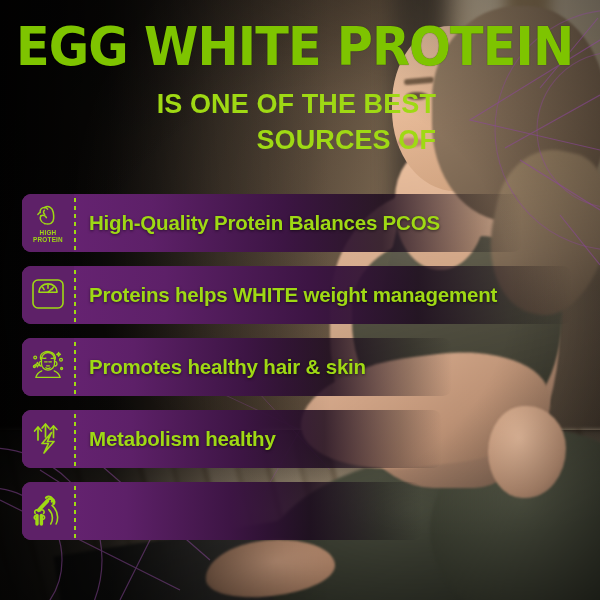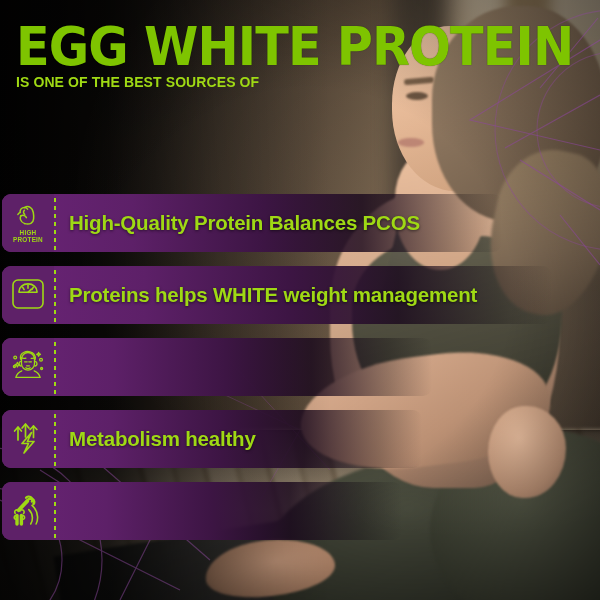--- a/index.html
+++ b/index.html
@@ -255,33 +255,34 @@
     font-size: 53px;
     line-height: .96;
     letter-spacing: -1px;
     color: #7ec400;
     transform: scaleX(.93);
     transform-origin: left center;
     white-space: nowrap;
     text-shadow: 0 0 1px rgba(0,0,0,.6);
   }
   .subtitle {
-    margin-top: 0;
+    margin-top: 14px;
     font-family: "Liberation Sans", sans-serif;
     font-weight: 700;
-    font-size: 14px;
+    font-size: 27px;
     line-height: 1.33;
     letter-spacing: .1px;
     color: #9fd914;
+    text-align: right;
   }
 
   
   .rows {
     position: absolute;
-    left: 2px;
+    left: 22px;
     top: 194px;
     width: 570px;
     z-index: 6;
   }
   .row {
     position: relative;
     display: flex;
     align-items: stretch;
     height: 58px;
     margin-bottom: 14px;
@@ -488,20 +489,21 @@
             <circle cx="33.6" cy="21.5" r="1"></circle>
             <path d="M9.4 15.4l.7 1.6 1.6.7-1.6.7-.7 1.6-.7-1.6-1.6-.7 1.6-.7.7-1.6z"></path>
             <path d="M30.6 5.4l.6 1.3 1.3.6-1.3.6-.6 1.3-.6-1.3-1.3-.6 1.3-.6.6-1.3z"></path>
           </svg>
         </span>
         <div class="badge-label">
           <span></span>
         </div>
       </div>
       <div class="divider"></div>
+      <div class="row-label">Promotes healthy hair &amp; skin</div>
     </div>
 
     <div class="row row-4">
       <div class="row-bg"></div>
       <div class="badge">
         <span>
           <svg width="34" height="36" viewBox="0 0 34 36" fill="none" stroke="#9fd914" stroke-width="1.7" stroke-linecap="round" stroke-linejoin="round">
             <path d="M7 20V7.5"></path>
             <path d="M3.6 11L7 7l3.4 4"></path>
             <path d="M14.5 17V4.5"></path>

